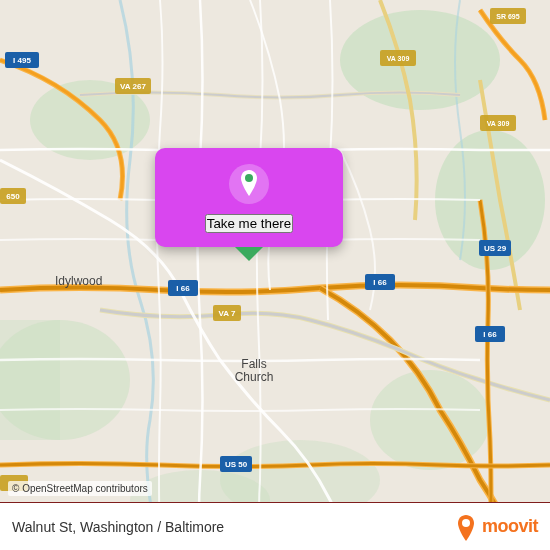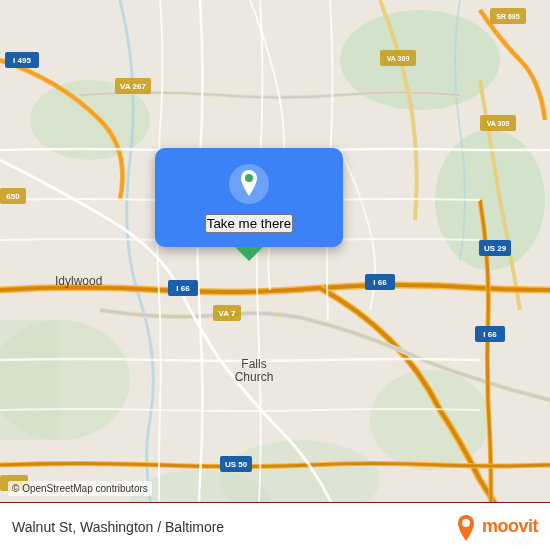--- a/index.html
+++ b/index.html
@@ -78,21 +78,21 @@
       border-radius: 2px;
       margin-top: 8px;
     }
 
     
     #popup-card {
       position: absolute;
       top: 148px;
       left: 155px;
       width: 188px;
-      background: #3b82f6;
+      background: #d946ef;
       border-radius: 10px;
       display: flex;
       flex-direction: column;
       align-items: center;
       padding: 14px 16px 14px 16px;
       box-shadow: 0 4px 12px rgba(0,0,0,0.3);
     }
 
     #popup-card::after {
       content: '';

